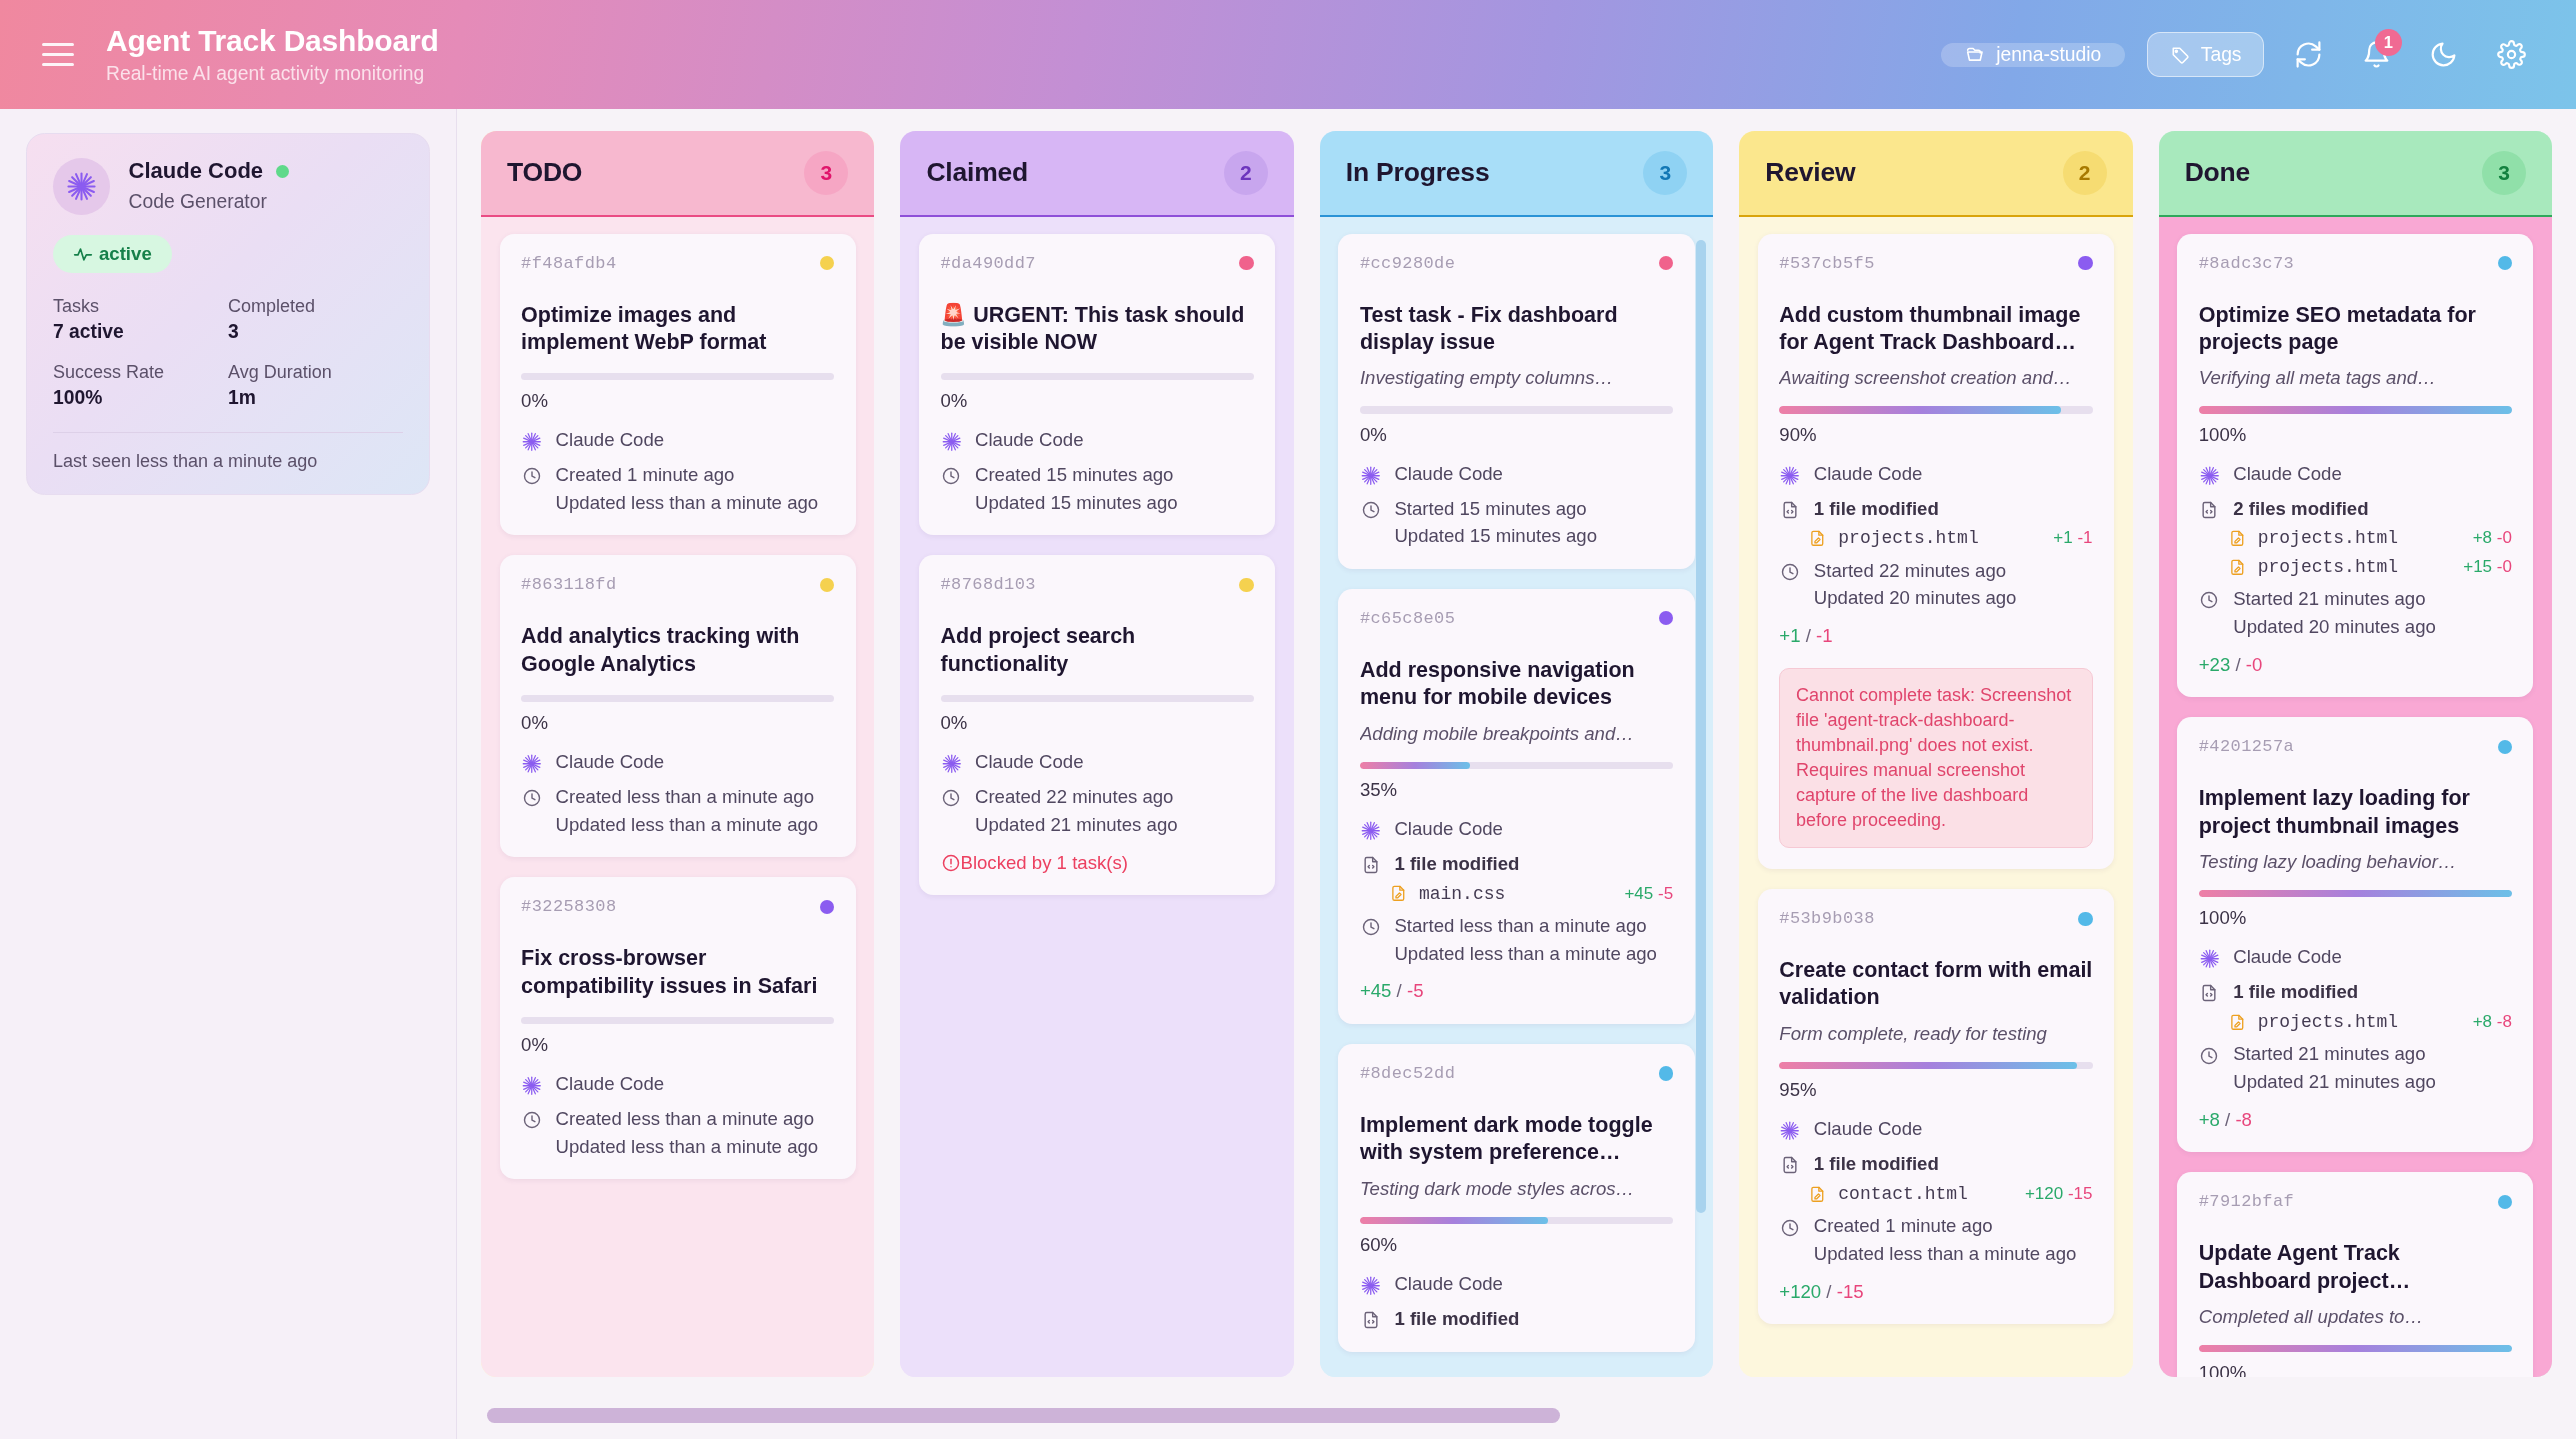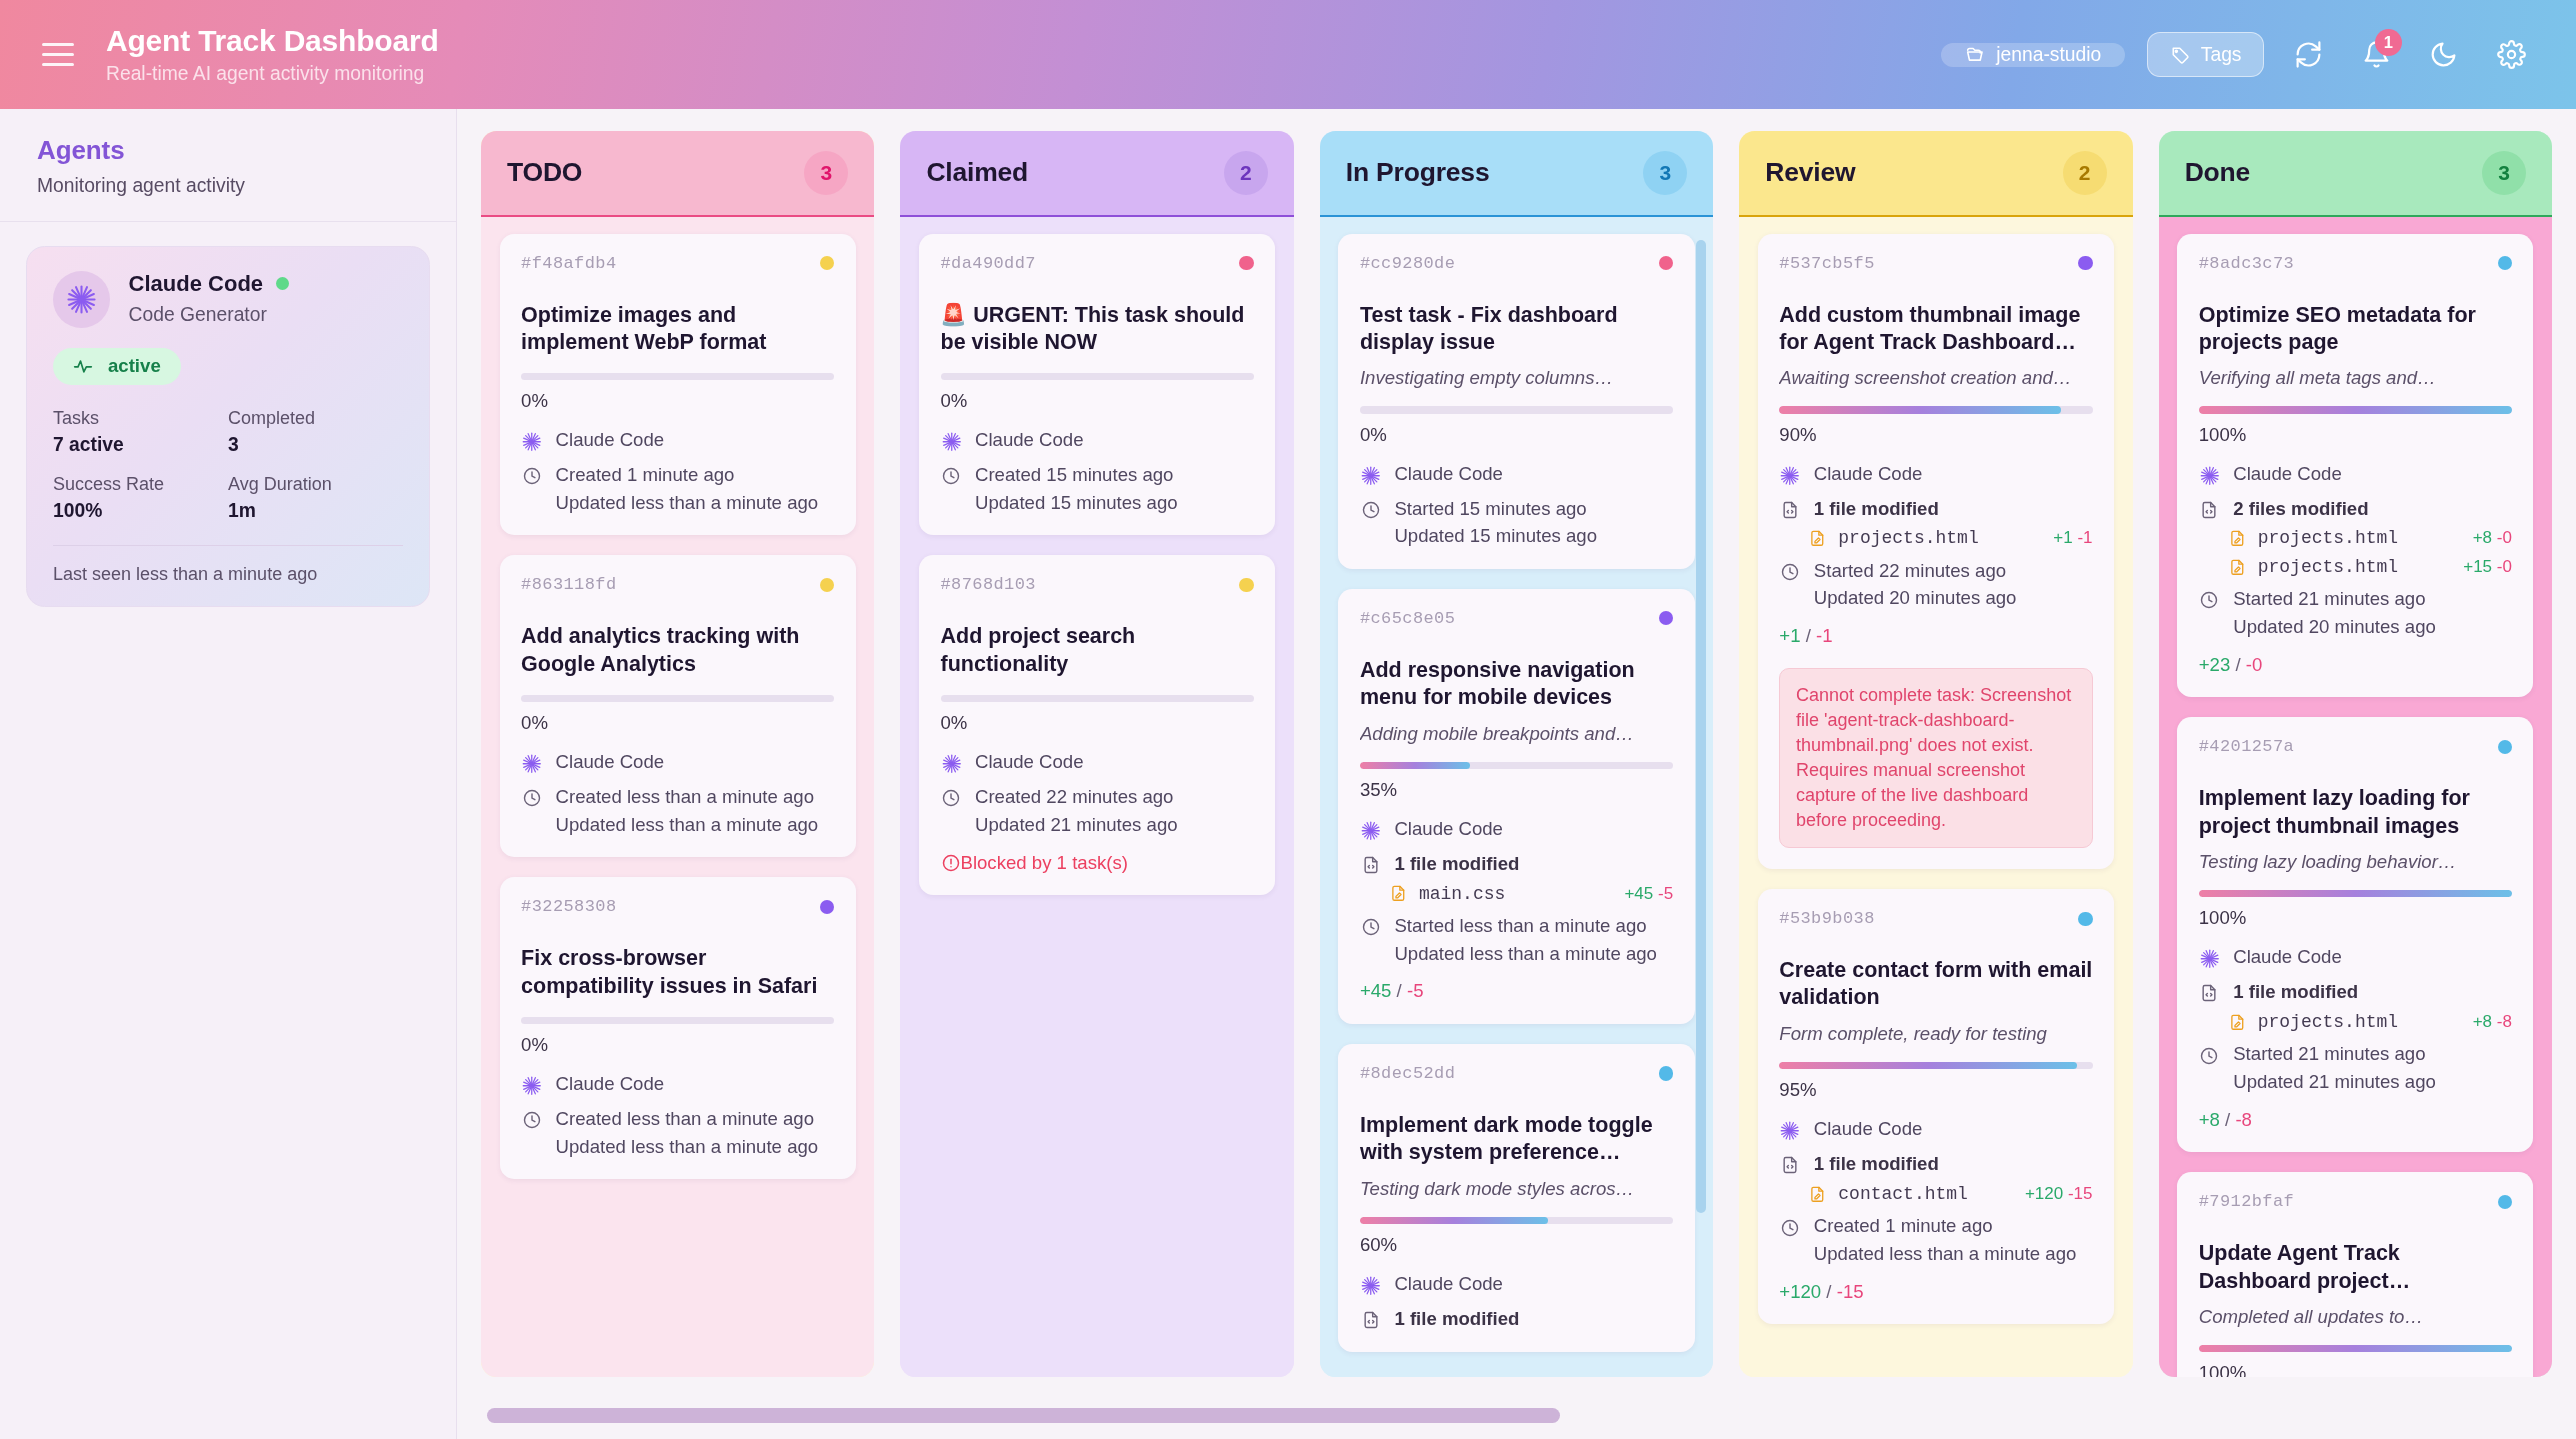--- a/index.html
+++ b/index.html
@@ -58,21 +58,21 @@
     border: 0.7px solid #e7dcf0; border-radius: 18.6px;
     padding: 24px 26px 21.5px 26px;
   }
   .agent-top { display:flex; align-items:flex-start; gap: 18.6px; }
   .avatar { width: 57px; height:57px; border-radius:50%; background:#e5c8ea; display:flex; align-items:center; justify-content:center; flex:0 0 57px;}
   .agent-name-row { display:flex; align-items:center; gap:13px; }
   .agent-name { font-size:22px; font-weight:700; color:#1f1630;}
   .dot-online { width:13px; height:13px; border-radius:50%; background:#5fd98a;}
   .agent-role { font-size:19.3px; color:#5b5069; margin-top:7.2px;}
   .status-chip {
-    display:inline-flex; align-items:center; gap:15px;
+    display:inline-flex; align-items:center; gap:6px;
     background:#d7f7e1; color:#16804a; font-weight:700; font-size:18.6px;
     border-radius:715px; padding:7.9px 20px; margin-top:20px;
   }
   .stats { display:grid; grid-template-columns:1fr 1fr; row-gap:18.6px; margin-top:23px;}
   .stat-label { font-size:18px; color:#5b5069;}
   .stat-value { font-size:19.3px; font-weight:700; color:#1f1630; margin-top:4.3px;}
   .agent-divider { height:0.7px; background:#ddd0e8; margin:23px 0 18.6px 0;}
   .last-seen { font-size:18px; color:#5b5069;}
 
   
@@ -208,24 +208,20 @@
             <path d="M19.4 15a1.6 1.6 0 0 0 .3 1.8l.1.1a2 2 0 1 1-2.8 2.8l-.1-.1a1.6 1.6 0 0 0-1.8-.3 1.6 1.6 0 0 0-1 1.5V21a2 2 0 1 1-4 0v-.1A1.6 1.6 0 0 0 9 19.4a1.6 1.6 0 0 0-1.8.3l-.1.1a2 2 0 1 1-2.8-2.8l.1-.1a1.6 1.6 0 0 0 .3-1.8 1.6 1.6 0 0 0-1.5-1H3a2 2 0 1 1 0-4h.1A1.6 1.6 0 0 0 4.6 9a1.6 1.6 0 0 0-.3-1.8l-.1-.1a2 2 0 1 1 2.8-2.8l.1.1a1.6 1.6 0 0 0 1.8.3H9a1.6 1.6 0 0 0 1-1.5V3a2 2 0 1 1 4 0v.1a1.6 1.6 0 0 0 1 1.5 1.6 1.6 0 0 0 1.8-.3l.1-.1a2 2 0 1 1 2.8 2.8l-.1.1a1.6 1.6 0 0 0-.3 1.8V9a1.6 1.6 0 0 0 1.5 1H21a2 2 0 1 1 0 4h-.1a1.6 1.6 0 0 0-1.5 1z"></path>
           </svg>
       </span>
     </div>
   </div>
 </div>
 
 <div class="body">
 
   <div class="sidebar">
-    <div class="sidebar-head">
-      <div class="sidebar-title">Agents</div>
-      <div class="sidebar-sub">Monitoring agent activity</div>
-    </div>
     <div class="sidebar-body">
       <div class="agent-card">
         <div class="agent-top">
           <div class="avatar">
             <span>
               <svg width="33" height="33" viewBox="0 0 24 24" stroke="#8b5cf0" stroke-width="1.5" stroke-linecap="round">
                   <line x1="12" y1="2.5" x2="12" y2="21.5"></line>
                   <line x1="2.5" y1="12" x2="21.5" y2="12"></line>
                   <line x1="5.2" y1="5.2" x2="18.8" y2="18.8"></line>
                   <line x1="18.8" y1="5.2" x2="5.2" y2="18.8"></line>

